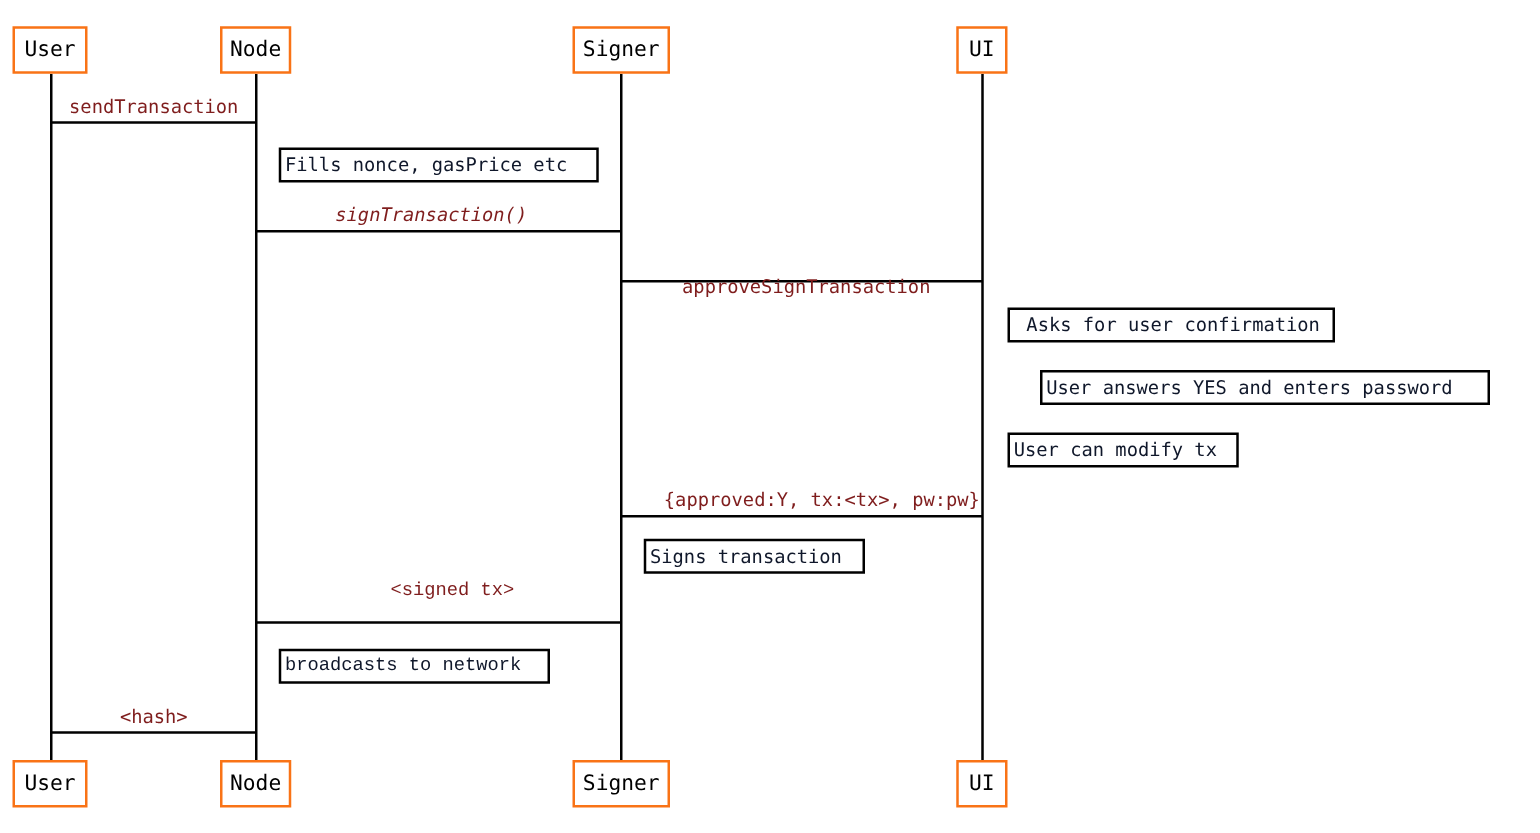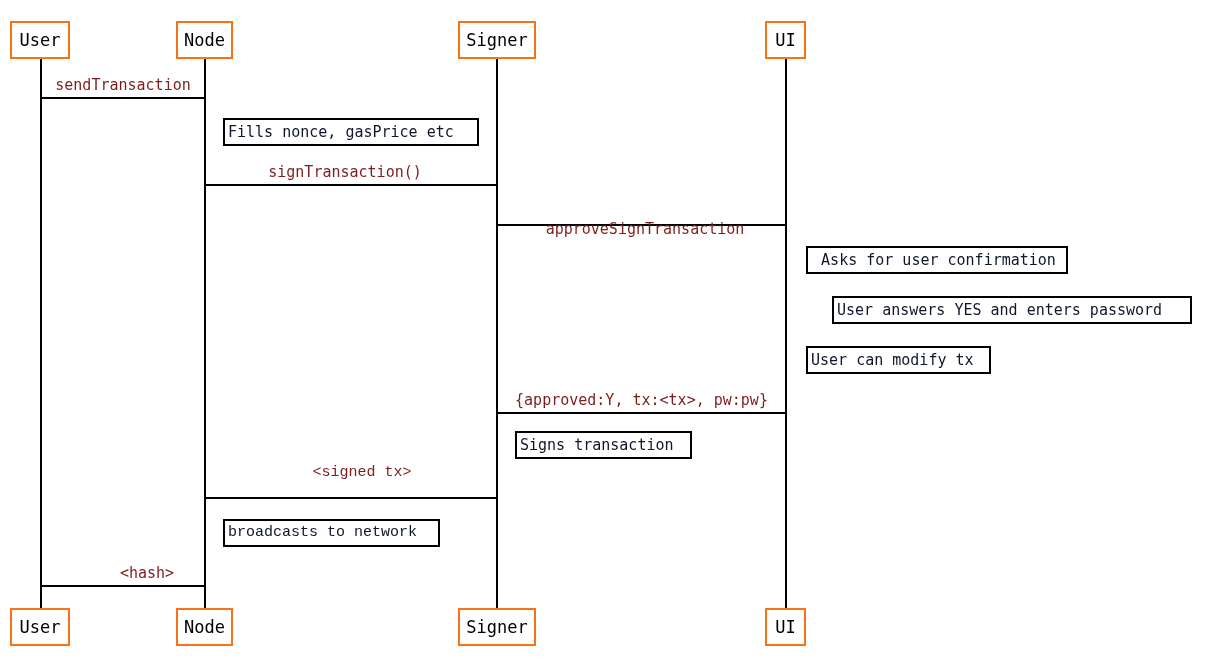--- a/index.html
+++ b/index.html
@@ -75,29 +75,29 @@
   <div id="lifelines-layer">
       <div class="lifeline" style="left: 40px; top: 59px; height: 549px;"></div>
       <div class="lifeline" style="left: 204px; top: 59px; height: 549px;"></div>
       <div class="lifeline" style="left: 496px; top: 59px; height: 549px;"></div>
       <div class="lifeline" style="left: 785px; top: 59px; height: 549px;"></div>
     </div>
   <div id="messages-layer">
       <div class="message-line" style="left: 41px; top: 97px; width: 164px;"></div>
       <div class="message-label" style="left: 41px; width: 164px; top: 76px;">sendTransaction</div>
       <div class="message-line" style="left: 205px; top: 184px; width: 292px;"></div>
-      <div class="message-label" style="left: 205px; width: 280px; top: 163px;">signTransaction()</div>
+      <div class="message-label" style="left: 205px; width: 280px; top: 163px; font-style: italic;">signTransaction()</div>
       <div class="message-line" style="left: 497px; top: 224px; width: 289px;"></div>
       <div class="message-label" style="left: 497px; width: 268px; top: 220px; margin-left: 14px;">approveSignTransaction</div>
       <div class="message-line" style="left: 497px; top: 412px; width: 289px;"></div>
-      <div class="message-label" style="left: 497px; width: 289px; top: 391px;">{approved:Y, tx:&lt;tx&gt;, pw:pw}</div>
+      <div class="message-label" style="left: 497px; width: 289px; top: 391px; padding-left: 16px;">{approved:Y, tx:&lt;tx&gt;, pw:pw}</div>
       <div class="message-line" style="left: 205px; top: 497px; width: 292px;"></div>
       <div class="message-label" style="left: 205px; width: 314px; top: 464px; font-family: Liberation Mono, monospace;">&lt;signed tx&gt;</div>
       <div class="message-line" style="left: 41px; top: 585px; width: 164px;"></div>
-      <div class="message-label" style="left: 41px; width: 164px; top: 564px; margin-left: 24px;">&lt;hash&gt;</div>
+      <div class="message-label" style="left: 41px; width: 164px; top: 564px;">&lt;hash&gt;</div>
     </div>
   <div id="notes-layer">
       <div class="note" style="left: 223px; top: 118px; width: 256px;">Fills nonce, gasPrice etc</div>
       <div class="note" style="left: 806px; top: 246px; width: 262px; text-align: center;">Asks for user confirmation</div>
       <div class="note" style="left: 832px; top: 296px; width: 360px;">User answers YES and enters password</div>
       <div class="note" style="left: 806px; top: 346px; width: 185px;">User can modify tx</div>
       <div class="note" style="left: 515px; top: 431px; width: 177px;">Signs transaction</div>
       <div class="note" style="left: 223px; top: 519px; width: 217px; font-family: Liberation Mono, monospace;">broadcasts to network</div>
     </div>
   <div id="participants-layer">

